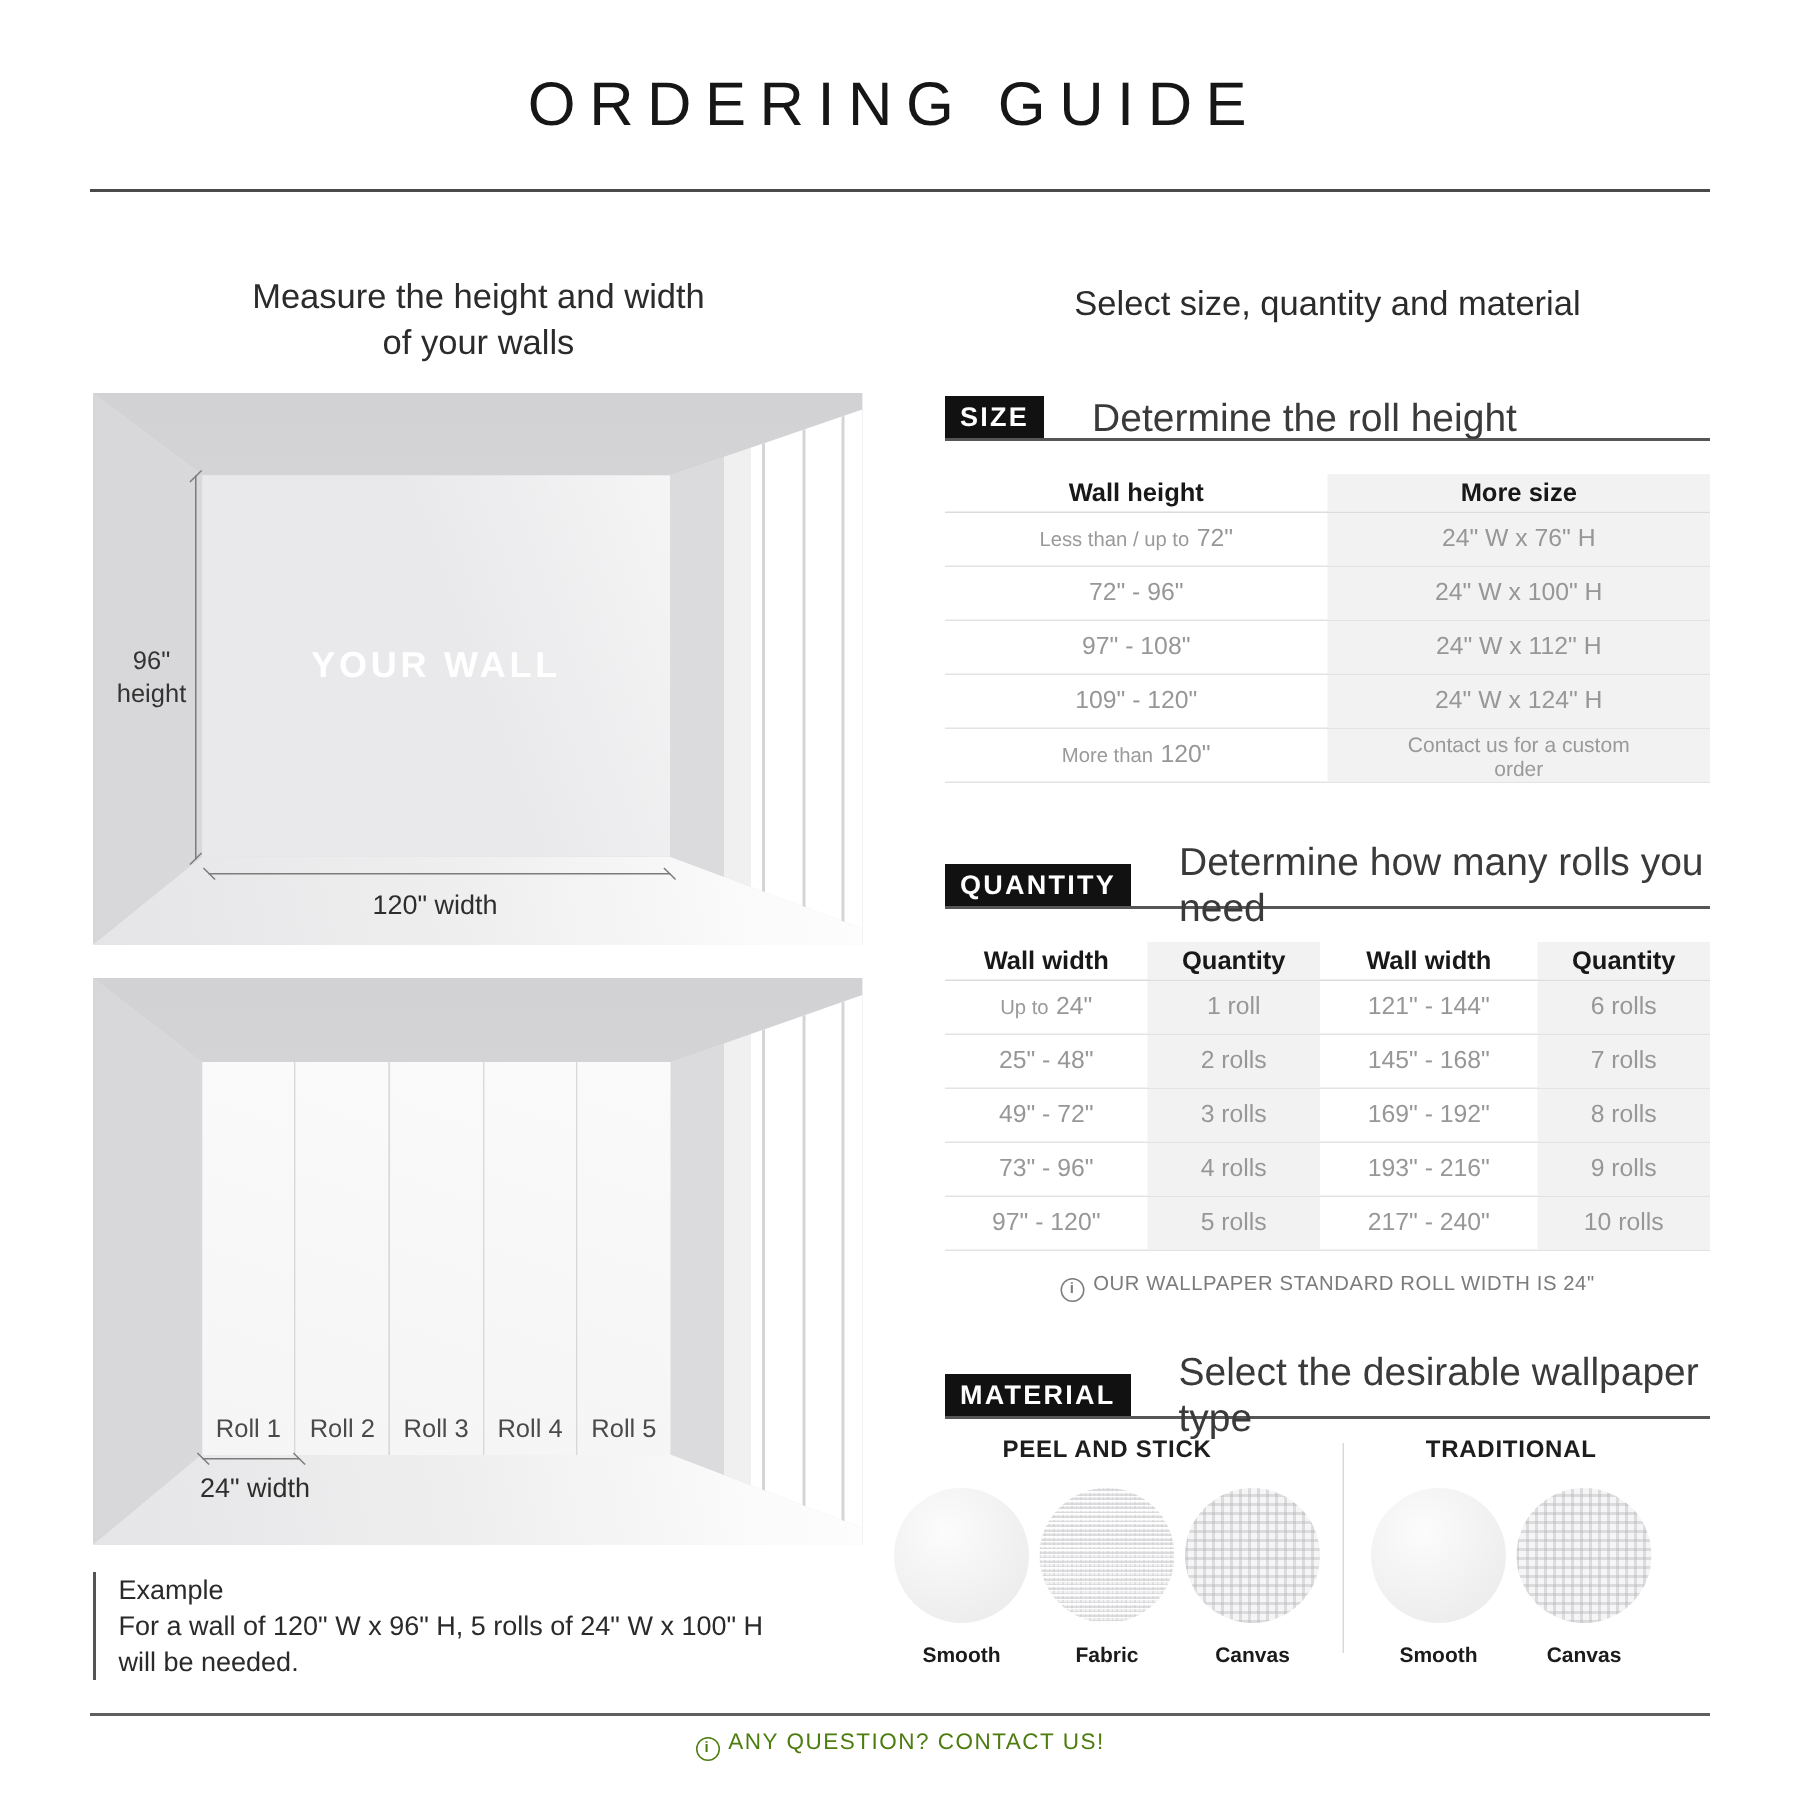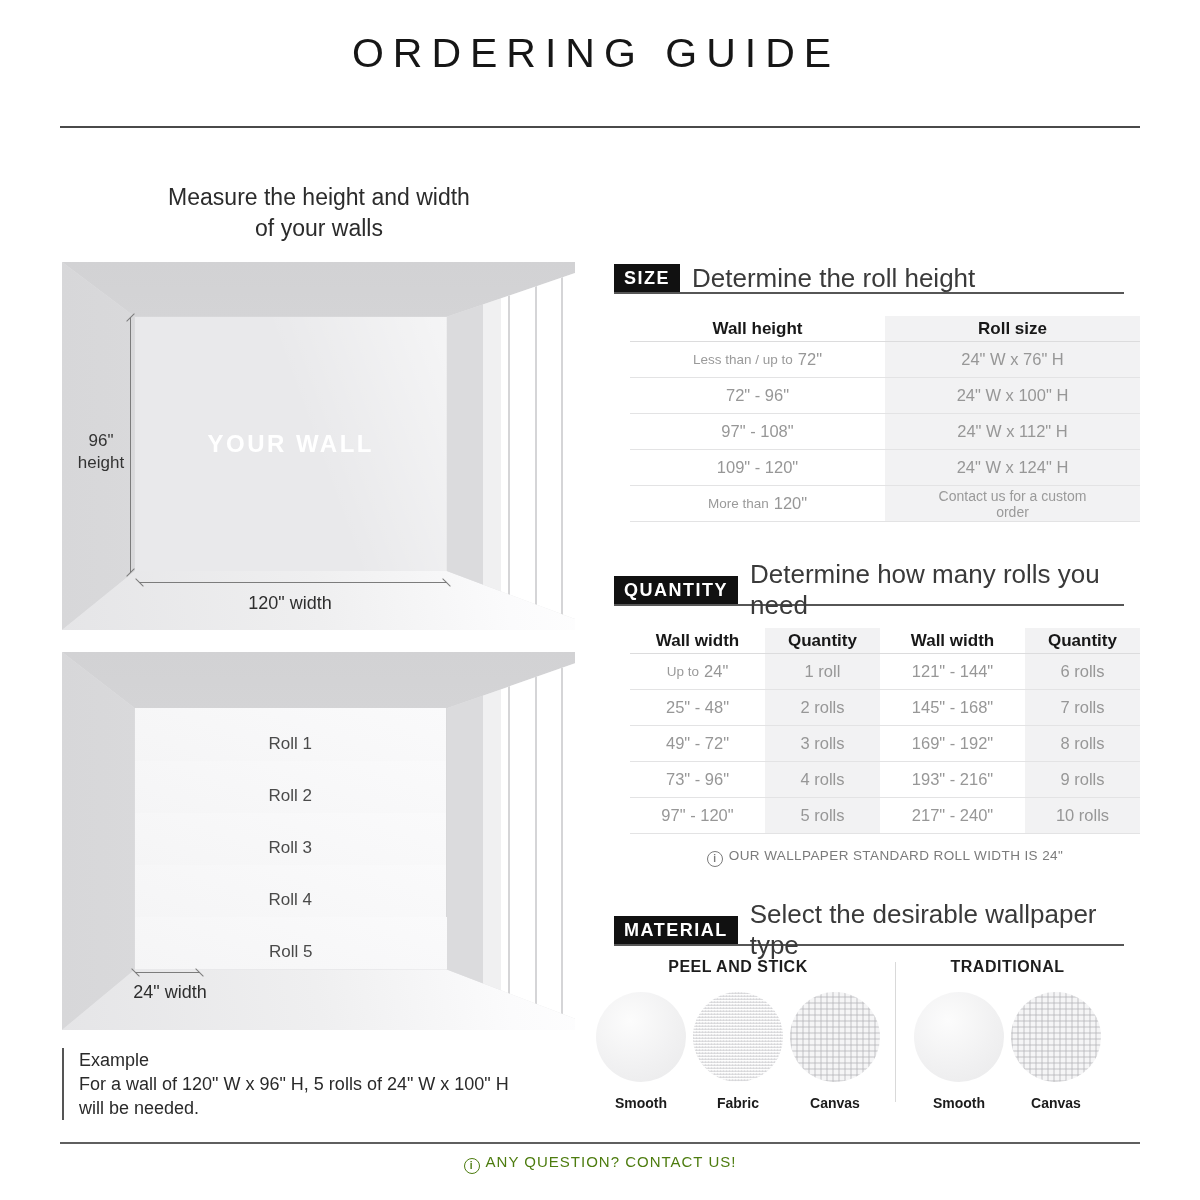--- a/index.html
+++ b/index.html
@@ -1,20 +1,20 @@
 <!DOCTYPE html>
 <html><head>
 <meta charset="utf-8">
 <style>
   html,body{margin:0;padding:0;background:#ffffff;}
   .canvas{position:relative;width:1200px;height:1200px;background:#ffffff;overflow:hidden;
           font-family:"Liberation Sans", sans-serif;color:#222;}
 
   
-  .page-title{position:absolute;top:30px;left:0;width:1192px;text-align:center;
+  .page-title{position:absolute;top:46px;left:0;width:1192px;text-align:center;
               font-size:41px;font-weight:400;letter-spacing:9px;color:#161616;}
   .hrule{position:absolute;left:60px;width:1080px;height:2px;background:#4a4a4a;}
   #rule-top{top:126px;}
   #rule-bottom{top:1142px;background:#5f5f5f;}
 
   .col-heading{position:absolute;font-size:23px;line-height:31px;color:#2b2b2b;text-align:center;font-weight:400;}
   #left-heading{top:182px;left:62px;width:514px;}
   #right-heading{top:187px;left:630px;width:510px;}
 
   
@@ -48,34 +48,34 @@
   .dim-h::before{left:0;}.dim-h::after{right:0;}
   #dim-height{left:68px;top:55px;height:256px;}
   #dim-width1{left:77px;top:320px;width:308px;}
   #dim-width2{left:73px;top:320px;width:65px;}
   .dim-label{position:absolute;font-size:17px;color:#333;text-align:center;font-weight:400;}
   #label-height{left:6px;top:168px;width:66px;line-height:22px;white-space:pre-line;}
   #label-width1{left:158px;top:331px;width:140px;font-size:18px;color:#2e2e2e;}
   #label-width2{left:58px;top:330px;width:100px;font-size:18px;color:#2e2e2e;}
 
   
-  .panels{position:absolute;left:14.2%;top:14.9%;width:60.8%;height:69.1%;display:flex;flex-direction:column;}
+  .panels{position:absolute;left:14.2%;top:14.9%;width:60.8%;height:69.1%;display:flex;}
   .panel{flex:1;position:relative;background:linear-gradient(200deg,#fafafb 0%,#f5f5f6 100%);
          border-right:1px solid #d8d8da;}
   .panel:last-child{border-right:none;}
   .roll-label{position:absolute;bottom:7px;left:0;width:100%;text-align:center;
          font-size:17px;color:#4a4a4a;}
 
   
   .example{position:absolute;left:62px;top:1048px;width:480px;border-left:2px solid #555;
            padding-left:15px;font-size:18px;line-height:24px;color:#2a2a2a;}
 
   
-  .section-head{position:absolute;left:614px;width:510px;display:flex;align-items:center;
-                border-bottom:2px solid #565656;}
+  .section-head{position:absolute;left:630px;width:510px;display:flex;align-items:center;
+                border-bottom:2px solid #565656;gap:20px;}
   #size-head{top:264px;}
   #quantity-head{top:576px;}
   #material-head{top:916px;}
   .badge{background:#111111;color:#ffffff;font-size:18px;font-weight:700;letter-spacing:1.5px;
          padding:0 10px;display:flex;align-items:center;height:28px;}
   .section-sub{font-size:26px;color:#3a3a3a;margin-left:12px;display:flex;align-items:center;height:28px;}
 
   .table{position:absolute;left:630px;width:510px;}
   #size-table{top:316px;}
   #quantity-table{top:628px;}
@@ -127,20 +127,21 @@
 <div class="canvas">
 
   <div class="page-title">ORDERING GUIDE</div>
   <div class="hrule" id="rule-top"></div>
 
   <div class="col-heading" id="left-heading">
     <div>Measure the height and width</div>
     <div>of your walls</div>
   </div>
 
+  <div class="col-heading" id="right-heading">Select size, quantity and material</div>
 
   <div class="room" id="room1">
     <div class="plane ceiling"></div>
     <div class="plane left-wall"></div>
     <div class="plane floor"></div>
     <div class="back-wall"></div>
     <div class="plane window-zone">
       <div class="mullion m1"></div>
       <div class="mullion m2"></div>
       <div class="mullion m3"></div>
@@ -190,21 +191,21 @@
     <div>will be needed.</div>
   </div>
 
   <div class="section-head" id="size-head">
     <span class="badge">SIZE</span>
     <span class="section-sub">Determine the roll height</span>
   </div>
   <div class="table" id="size-table">
     <div class="trow thead">
       <div class="cell sc1">Wall height</div>
-      <div class="cell sc2 shade">Roll size</div>
+      <div class="cell sc2 shade">More size</div>
     </div>
     <div class="trow">
       <div class="cell sc1">
           <span class="pre">Less than / up to</span>
           <span class="val">72"</span>
         </div>
       <div class="cell sc2 shade">
           <span class="plain">24" W x 76" H</span>
         </div>
     </div>

